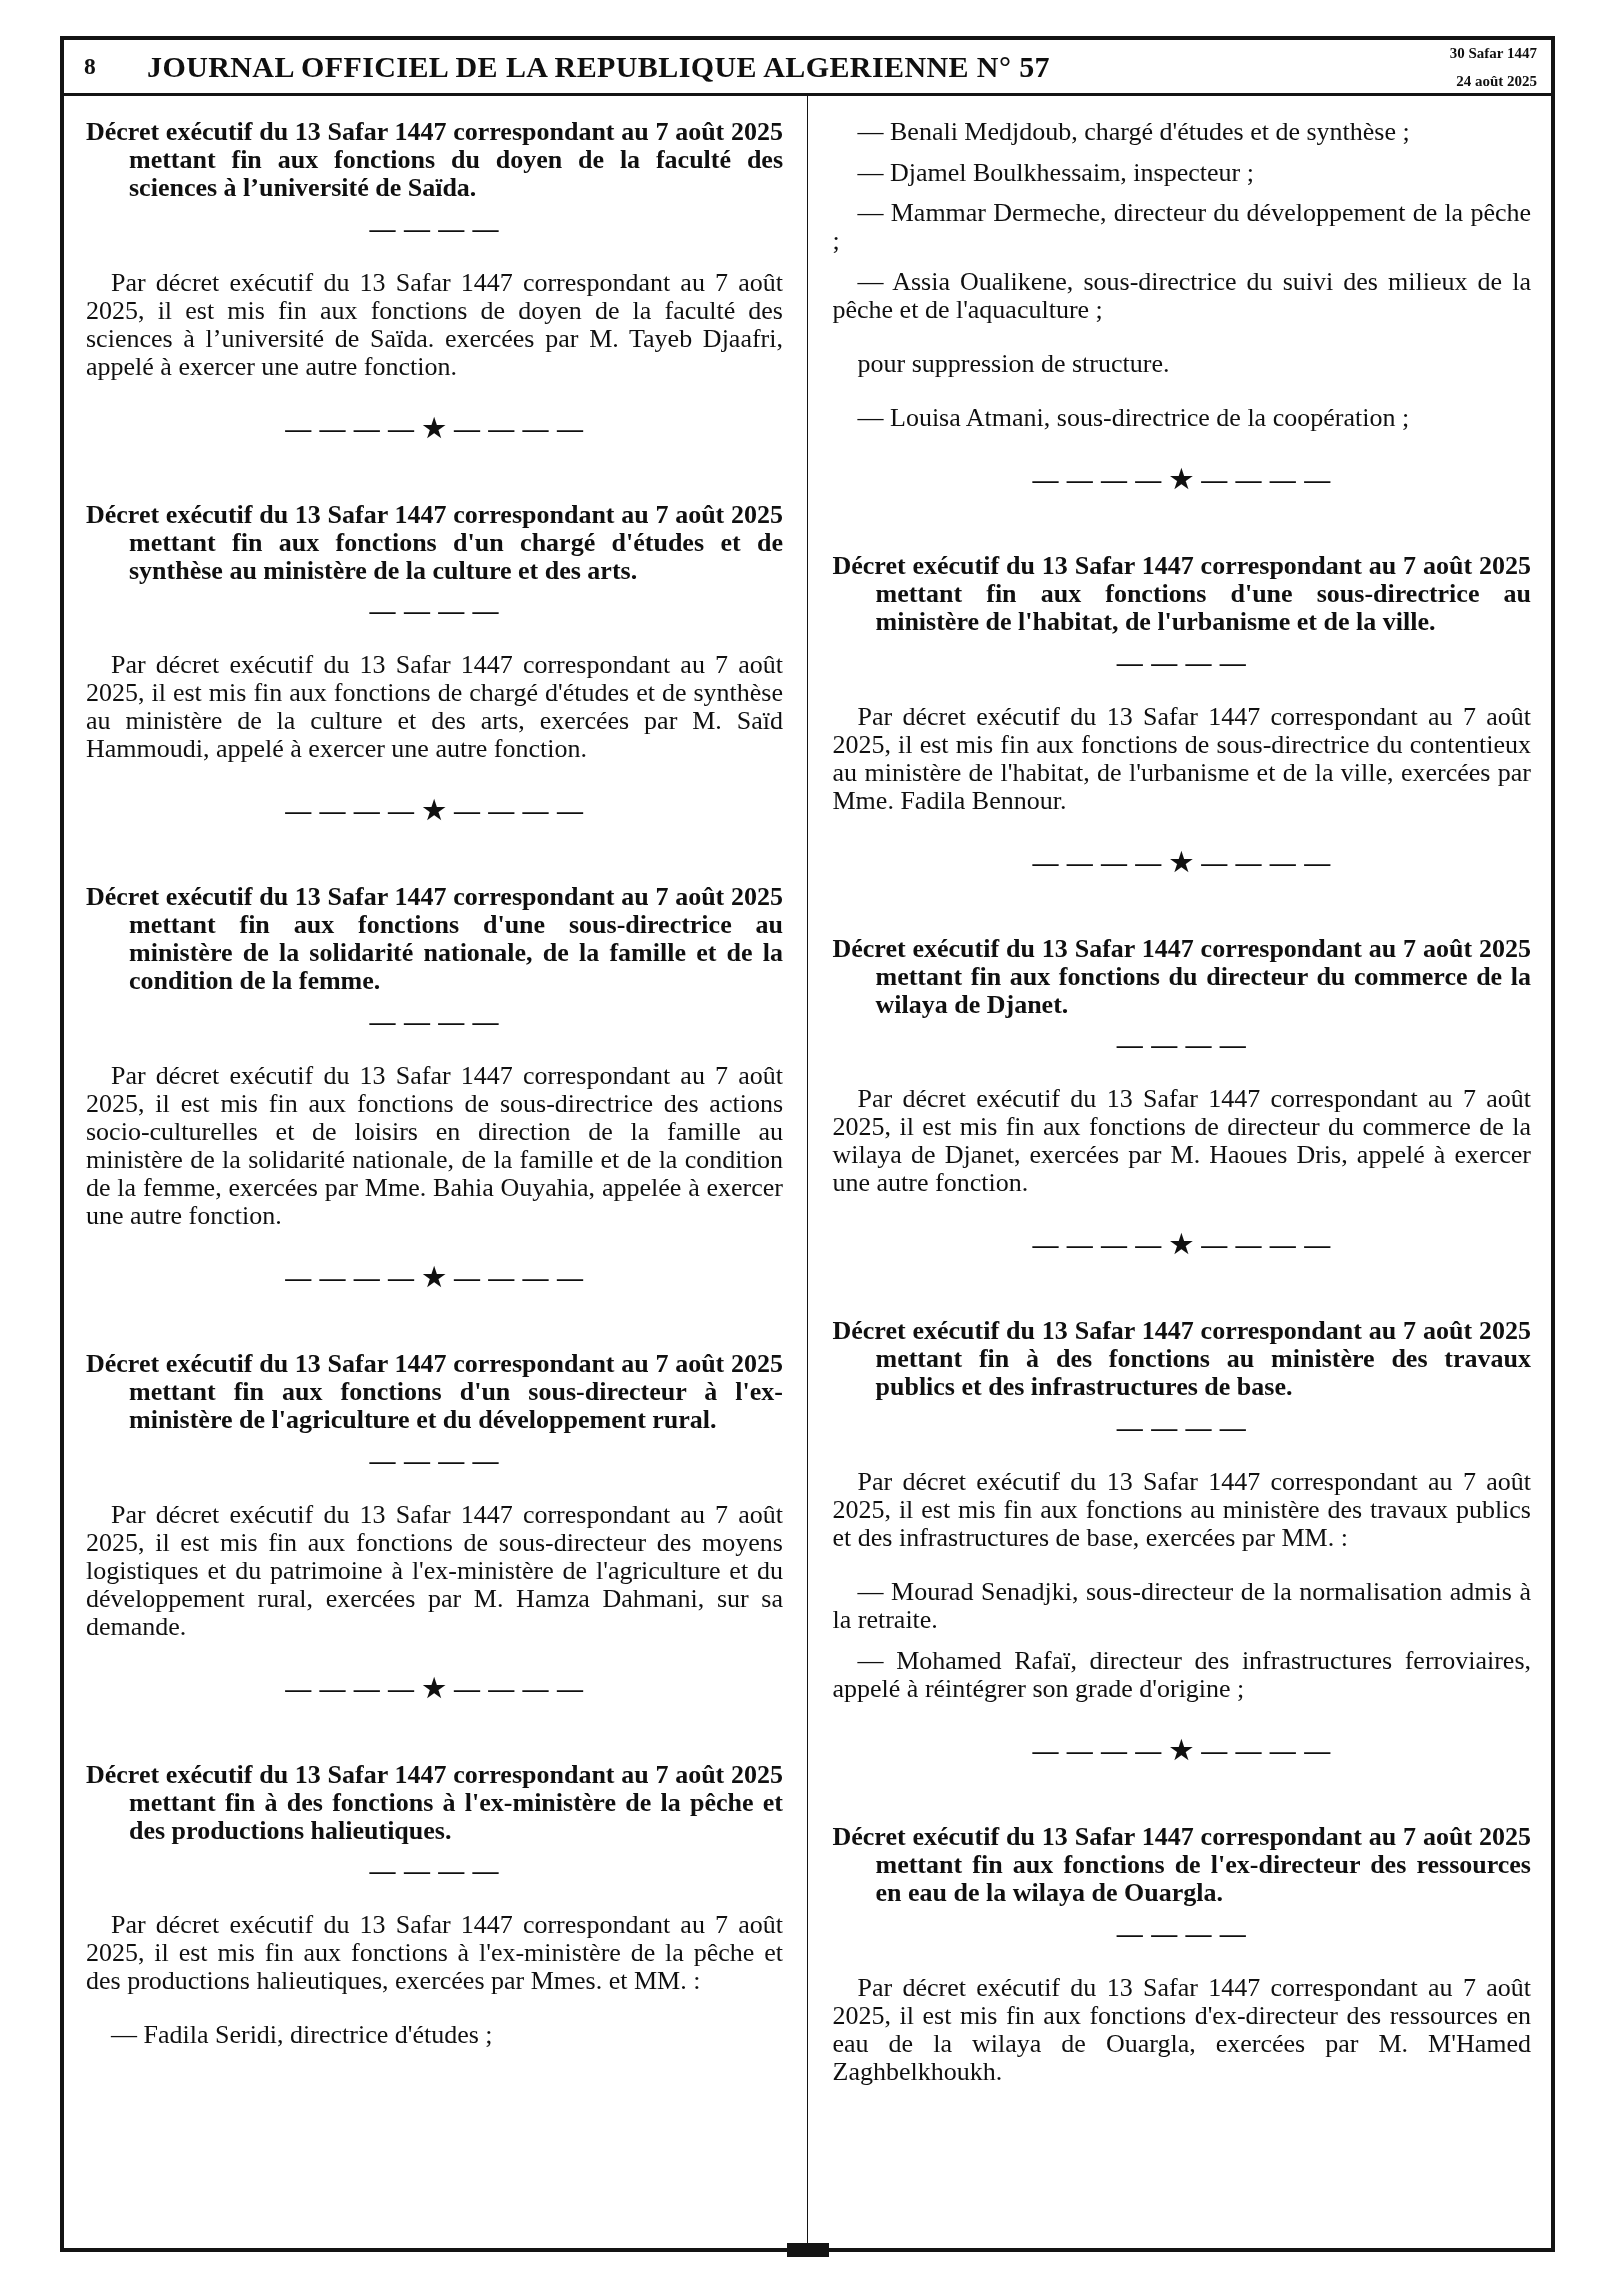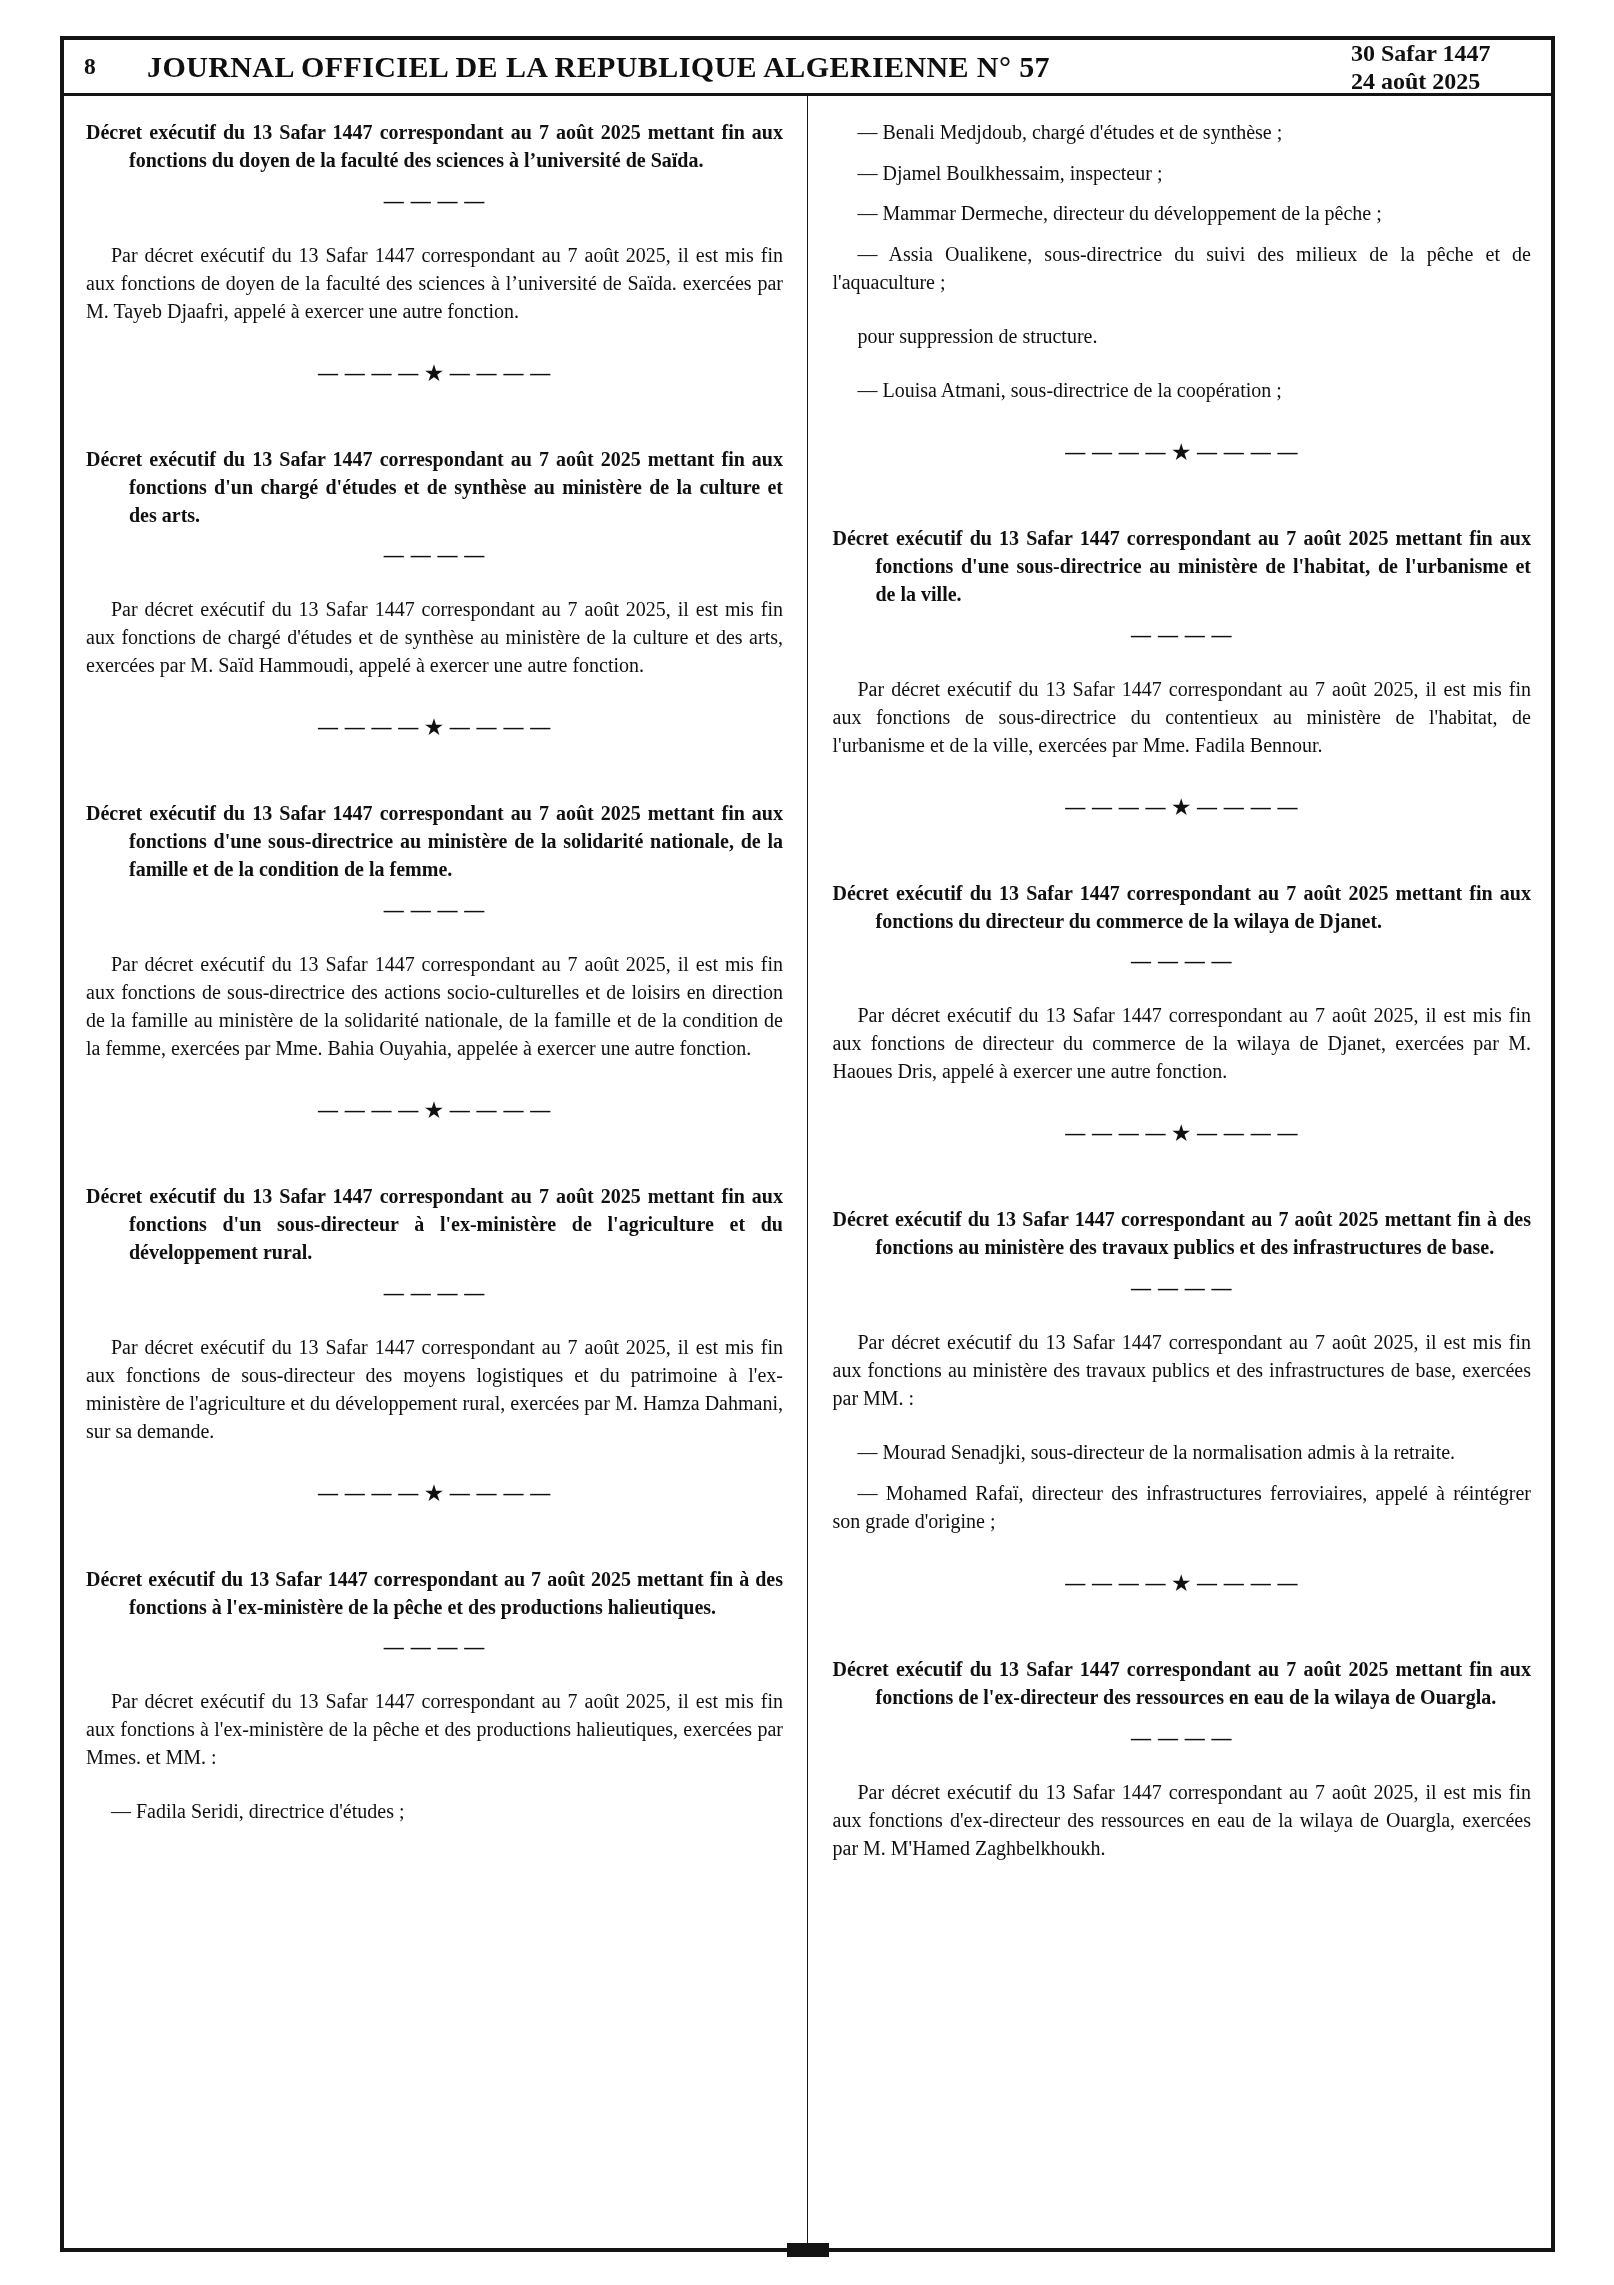--- a/index.html
+++ b/index.html
@@ -46,36 +46,37 @@
     width: 868px;
     text-align: center;
     font-size: 30px;
     font-weight: 700;
     letter-spacing: 0.4px;
     white-space: nowrap;
   }
   .header-spacer { flex: 1 1 auto; }
   .date-block {
     width: 199px;
-    padding-right: 1px;
-    font-size: 24px;
+    padding-right: 14px;
+    text-align: right;
+    font-size: 15px;
     font-weight: 700;
     line-height: 28px;
   }
   
   .content {
     flex: 1 1 auto;
     display: flex;
     min-height: 0;
   }
   .column {
     width: 50%;
     box-sizing: border-box;
     padding: 22px 23.5px 16.3px 22px;
-    font-size: 20px;
+    font-size: 26px;
     line-height: 28px;
     overflow: hidden;
   }
   .column-left  { border-right: 1.8px solid #141414; }
   .column-right { padding-left: 25px; padding-right: 20px; }
   .column > :first-child { margin-top: 0; }
 
   p { margin: 0; }
   .decree-title {
     font-weight: 700;

